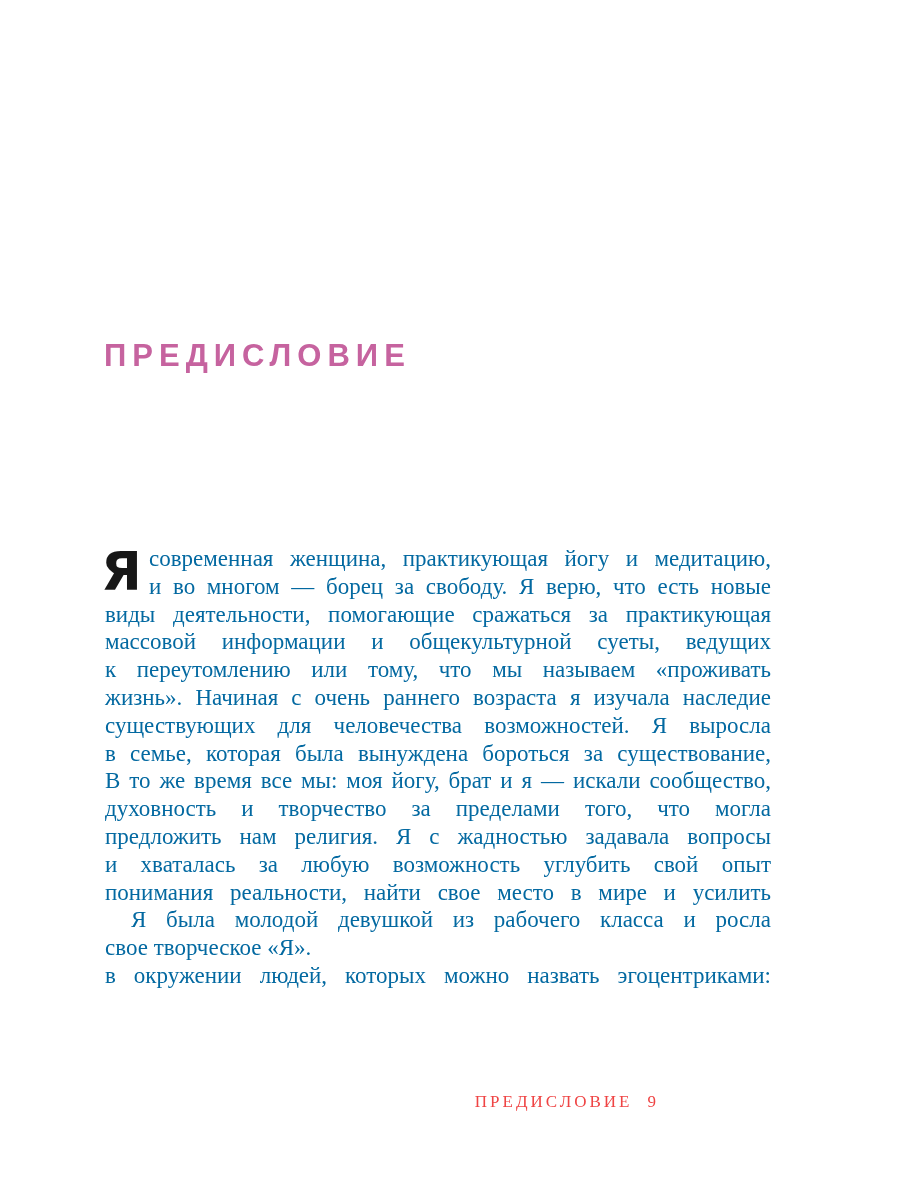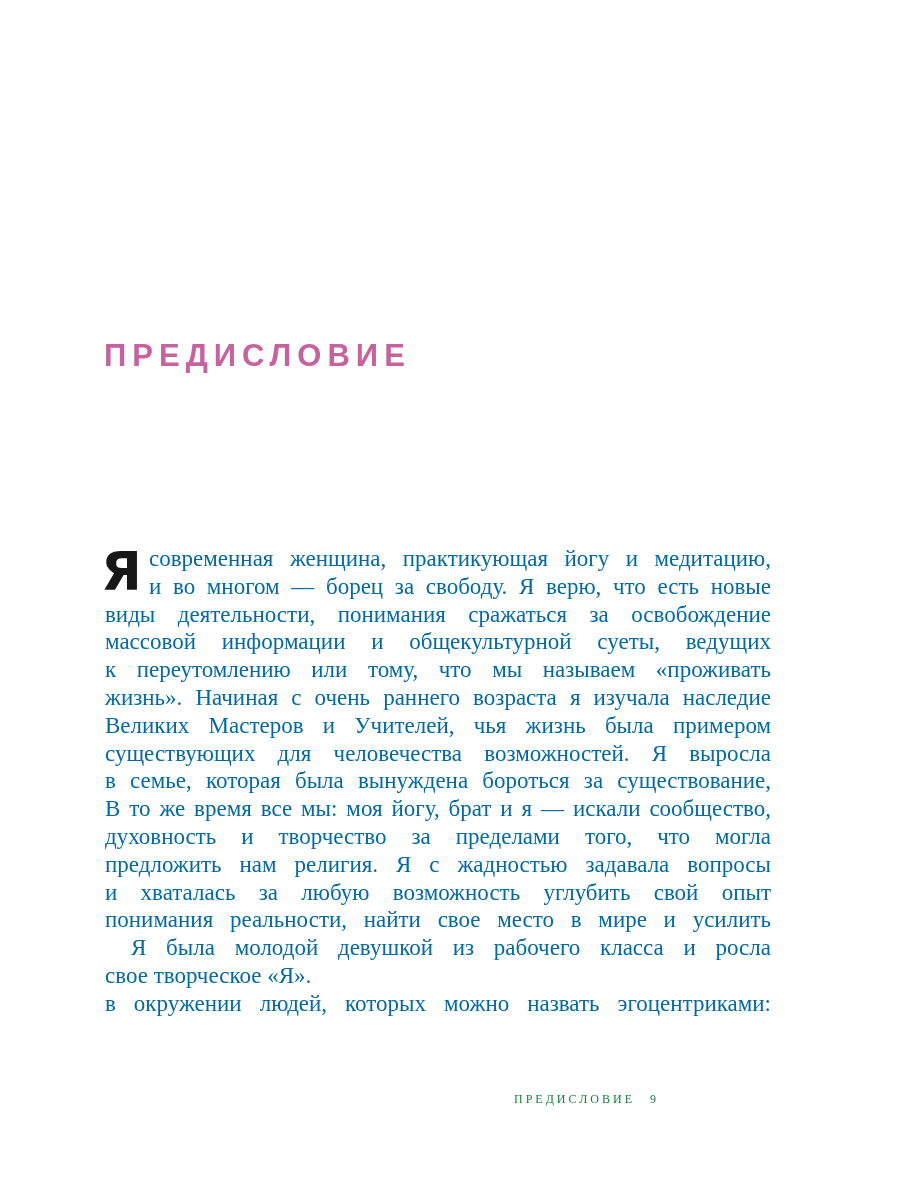--- a/index.html
+++ b/index.html
@@ -61,46 +61,45 @@
   }
   .body-line.flush {
     text-align: left;
     text-align-last: left;
   }
   .page-footer {
     position: absolute;
     top: 1092px;
     right: 147px;
     font-family: "Liberation Serif", serif;
-    font-size: 12px;
+    font-size: 17px;
     letter-spacing: 3px;
-    color: #15803d;
+    color: #ef4444;
     white-space: nowrap;
   }
   .page-footer .pagenum {
     margin-left: 15px;
     letter-spacing: 0;
   }
 </style>
 </head>
 <body>
 
 <div class="page">
 
   <h1 class="chapter-heading">ПРЕДИСЛОВИЕ</h1>
 
   <div class="body-block">
     <span class="drop-cap">Я</span>
     <div class="body-line inset">современная женщина, практикующая йогу и медитацию,</div>
     <div class="body-line inset">и во многом — борец за свободу. Я верю, что есть новые</div>
-    <div class="body-line">виды деятельности, понимания сражаться за освобождение</div>
+    <div class="body-line">виды деятельности, помогающие сражаться за практикующая</div>
     <div class="body-line">массовой информации и общекультурной суеты, ведущих</div>
     <div class="body-line">к переутомлению или тому, что мы называем «проживать</div>
     <div class="body-line">жизнь». Начиная с очень раннего возраста я изучала наследие</div>
-    <div class="body-line">Великих Мастеров и Учителей, чья жизнь была примером</div>
     <div class="body-line">существующих для человечества возможностей. Я выросла</div>
     <div class="body-line">в семье, которая была вынуждена бороться за существование,</div>
     <div class="body-line">В то же время все мы: моя йогу, брат и я — искали сообщество,</div>
     <div class="body-line">духовность и творчество за пределами того, что могла</div>
     <div class="body-line">предложить нам религия. Я с жадностью задавала вопросы</div>
     <div class="body-line">и хваталась за любую возможность углубить свой опыт</div>
     <div class="body-line">понимания реальности, найти свое место в мире и усилить</div>
     <div class="body-line indent">Я была молодой девушкой из рабочего класса и росла</div>
     <div class="body-line flush">свое творческое «Я».</div>
     <div class="body-line">в окружении людей, которых можно назвать эгоцентриками:</div>

